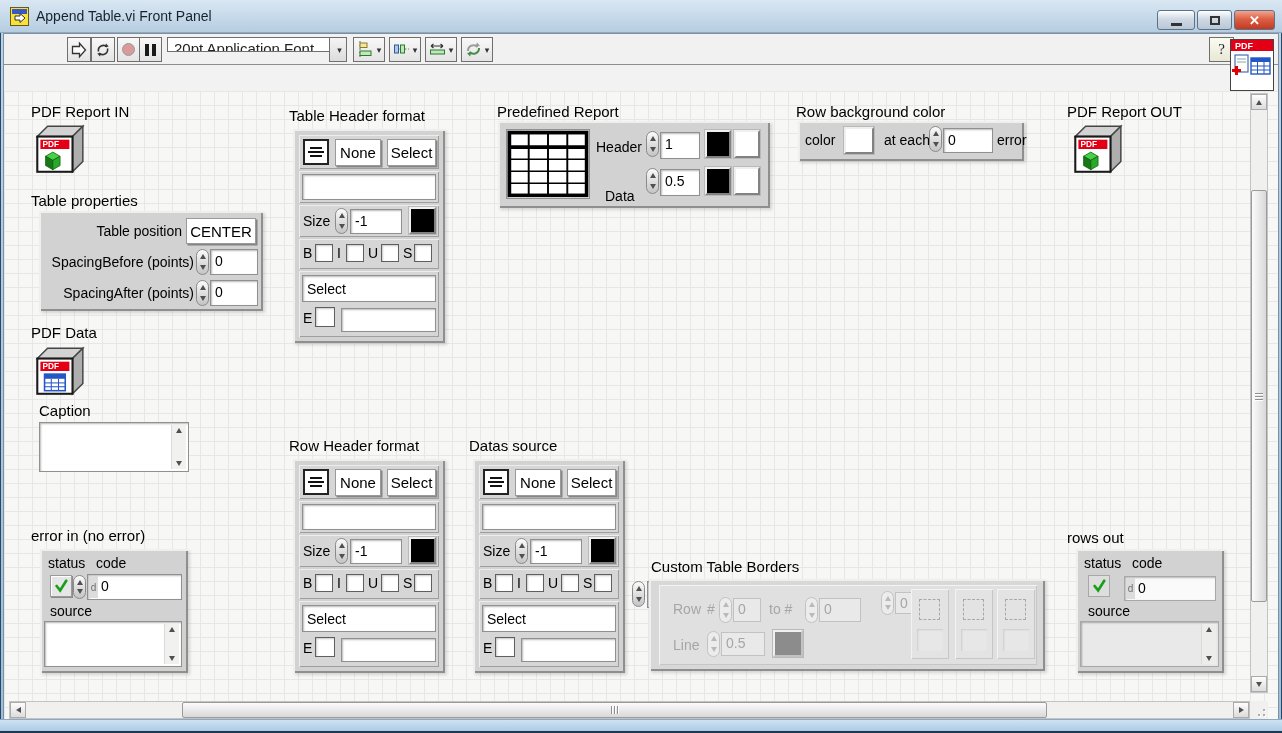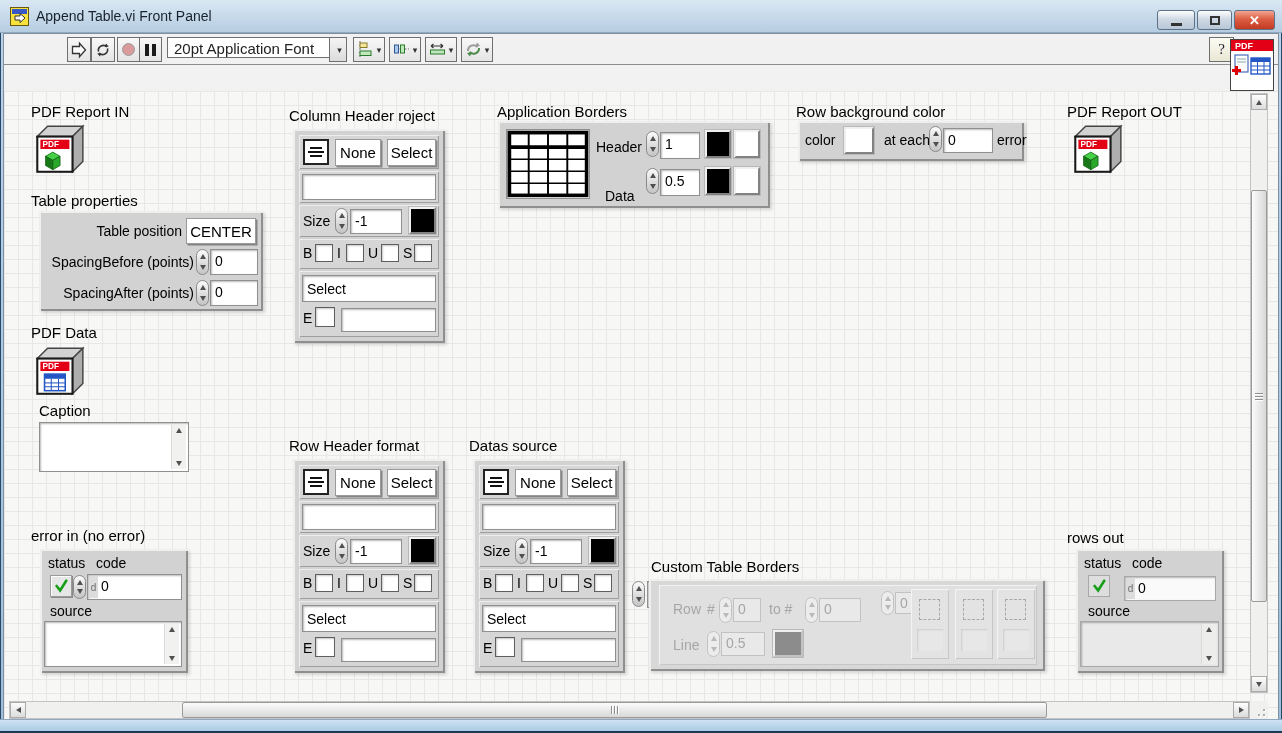--- a/index.html
+++ b/index.html
@@ -20,21 +20,21 @@
   .glyph-x{color:#fff;font-size:13px;font-weight:bold;line-height:1;}
   
   .client{position:absolute;left:3px;top:33px;width:1276px;height:686px;background:#f2f2f2;border:1px solid #7f8f9e;}
   .menubar{position:relative;height:26px;background:#f7f7f7;border-bottom:1px solid #d6d6d6;
        display:flex;align-items:center;padding-left:12px;}
   .menu-item{font-size:15px;color:#111;padding:2px 11px;cursor:default;}
   .menu-item u{text-decoration:underline;}
   .toolbar{position:relative;height:31px;background:#f1f1f1;border-bottom:1px solid #8e8e8e;}
   .tbtn{position:absolute;top:3px;height:25px;border:1px solid #6f6f6f;background:linear-gradient(#f8f8f8,#e4e4e4);
        display:flex;align-items:center;justify-content:center;}
-  .fontbox{position:absolute;top:3px;height:21px;background:#fff;border:1px solid #6f6f6f;
+  .fontbox{position:absolute;top:3px;height:15px;background:#fff;border:1px solid #6f6f6f;
        font-size:15px;color:#222;padding:2px 6px;white-space:nowrap;overflow:hidden;}
   .ddarrow{font-size:9px;color:#333;margin-left:3px;}
   .pausebars{display:flex;gap:3px;} .pausebars div{width:4px;height:12px;background:#1a1a1a;}
   .abort-circle{width:13px;height:13px;border-radius:50%;background:#d89a9a;border:1px solid #9a9a9a;}
   .vi-corner{position:absolute;right:4px;top:5px;width:44px;height:52px;background:#fff;border:1px solid #444;z-index:5;}
   
   .panel{position:absolute;left:0;top:57px;width:1274px;height:628px;overflow:hidden;background-color:#f7f7f6;
      background-image:linear-gradient(#e7e7e6 1px,transparent 1px),linear-gradient(90deg,#e7e7e6 1px,transparent 1px);
      background-size:14px 14px;}
   .lbl{position:absolute;font-size:15px;color:#000;white-space:nowrap;}
@@ -271,21 +271,21 @@
         <div class="slbl" style="left:10px;top:54px;">source</div>
         <div class="fieldS" style="left:4px;top:72px;width:138px;height:46px;padding:0;">
           <span style="position:absolute;left:4px;top:3px;"></span>
           <div class="str-scroll">
             <div class="tri-u"></div>
             <div class="tri-d"></div>
           </div>
         </div>
       </div>
 
-      <div class="lbl" style="left:285px;top:16px;">Column Header roject</div>
+      <div class="lbl" style="left:285px;top:16px;">Table Header format</div>
       <div class="cluster" style="left:289px;top:38px;width:152px;height:214px;">
         <div class="strip" style="left:6px;top:6px;width:140px;height:34px;"></div>
         <div class="jring" style="left:10px;top:10px;">
           <div style="width:12px;"></div>
             <div style="width:16px;"></div>
             <div style="width:12px;"></div>
         </div>
         <div class="ring" style="left:42px;top:10px;width:46px;height:27px;">None</div>
         <div class="ring" style="left:94px;top:10px;width:49px;height:27px;">Select</div>
         <div class="strip" style="left:6px;top:42px;width:140px;height:32px;"></div>
@@ -379,21 +379,21 @@
         <div class="chk" style="left:88px;top:115px;"></div>
         <div class="slbl" style="left:110px;top:116px;">S</div>
         <div class="chk" style="left:121px;top:115px;"></div>
         <div class="strip" style="left:6px;top:142px;width:140px;height:66px;"></div>
         <div class="fieldS" style="left:9px;top:146px;width:134px;height:27px;display:flex;align-items:center;">Select</div>
         <div class="slbl" style="left:10px;top:181px;">E</div>
         <div class="chk" style="left:22px;top:178px;width:20px;height:20px;"></div>
         <div class="fieldS" style="left:48px;top:179px;width:95px;height:24px;"></div>
       </div>
 
-      <div class="lbl" style="left:493px;top:12px;">Application Borders</div>
+      <div class="lbl" style="left:493px;top:12px;">Predefined Report</div>
       <div class="cluster" style="left:494px;top:30px;width:272px;height:87px;">
         <div class="fieldS" style="left:8px;top:8px;width:84px;height:70px;padding:0;">
           <svg width="82" height="68" viewBox="0 0 68 56">
             <rect x="2" y="2" width="64" height="52" fill="#fff" stroke="#000" stroke-width="3"></rect>
             <line x1="18" y1="2" x2="18" y2="54" stroke="#000" stroke-width="1.6"></line>
             <line x1="34" y1="2" x2="34" y2="54" stroke="#000" stroke-width="1.6"></line>
             <line x1="50" y1="2" x2="50" y2="54" stroke="#000" stroke-width="1.6"></line>
             <line x1="2" y1="14" x2="66" y2="14" stroke="#000" stroke-width="3"></line>
             <line x1="2" y1="24" x2="66" y2="24" stroke="#000" stroke-width="1.2"></line>
             <line x1="2" y1="34" x2="66" y2="34" stroke="#000" stroke-width="1.2"></line>

